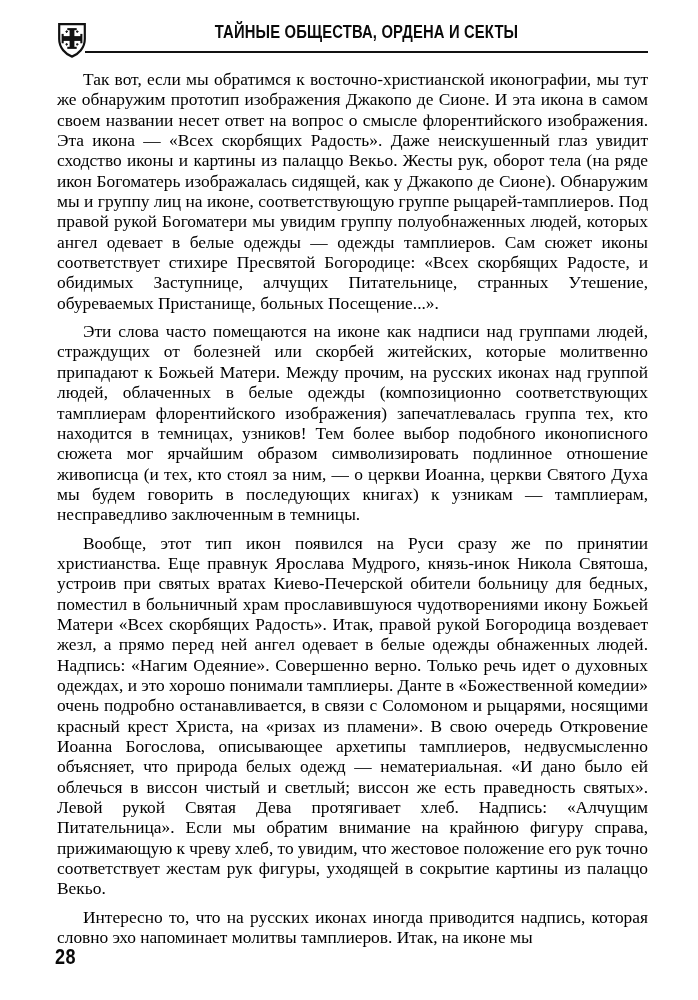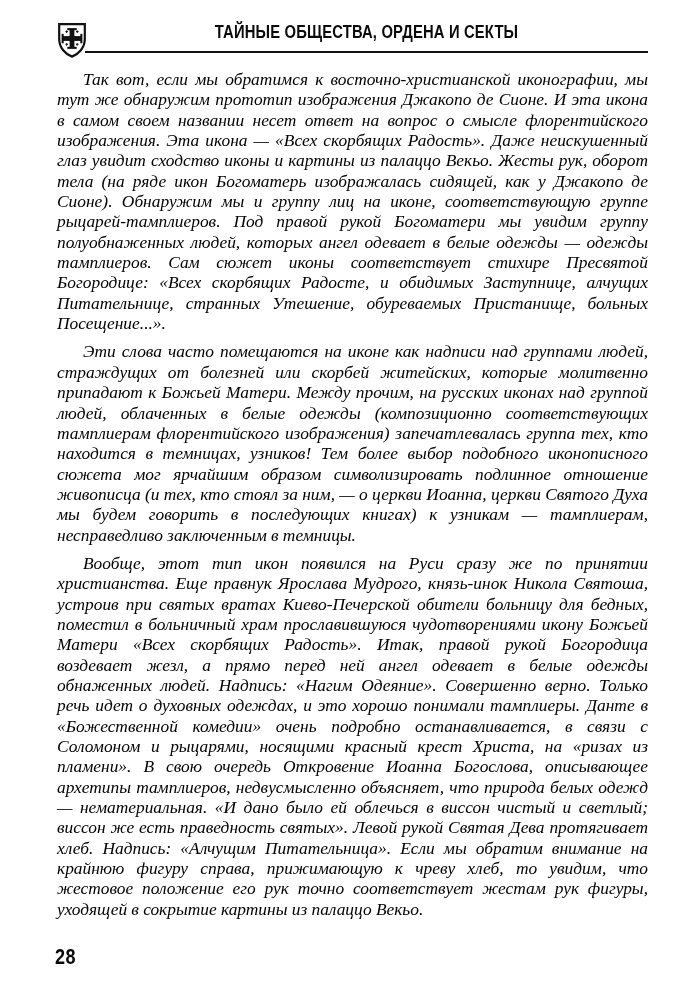--- a/index.html
+++ b/index.html
@@ -68,21 +68,20 @@
     height: 2px;
     background: #111111;
   }
 
   
   .text-column {
     position: absolute;
     left: 57px;
     top: 69px;
     width: 591px;
-    font-style: italic;
   }
 
   .para {
     margin: 0;
     text-indent: 26px;
     text-align: justify;
     font-size: 17.4px;
     line-height: 20.35px;
     word-spacing: -0.1px;
     hyphens: manual;
@@ -138,17 +137,18 @@
 
     <div class="head-title">ТАЙНЫЕ ОБЩЕСТВА, ОРДЕНА И СЕКТЫ</div>
 
     <div class="head-rule"></div>
   </div>
 
   <div class="text-column">
     <p class="para">Так вот, если мы обратимся к восточно-христианской иконографии, мы тут же обнаружим прототип изображения Джакопо де Сионе. И эта икона в самом своем названии несет ответ на вопрос о смысле флорентийского изображения. Эта икона — «Всех скорбящих Радость». Даже неискушенный глаз увидит сходство иконы и картины из палаццо Векьо. Жесты рук, оборот тела (на ряде икон Богоматерь изображалась сидящей, как у Джакопо де Сионе). Обнаружим мы и группу лиц на иконе, соответствующую группе рыцарей-тамплиеров. Под правой рукой Богоматери мы увидим группу полуобнаженных людей, которых ангел одевает в белые одежды — одежды тамплиеров. Сам сюжет иконы соответствует стихире Пресвятой Богородице: «Всех скорбящих Радосте, и обидимых Заступнице, алчущих Питательнице, странных Утешение, обуреваемых Пристанище, больных Посещение...».</p>
     <p class="para">Эти слова часто помещаются на иконе как надписи над группами людей, страждущих от болезней или скорбей житейских, которые молитвенно припадают к Божьей Матери. Между прочим, на русских иконах над группой людей, облаченных в белые одежды (композиционно соответствующих тамплиерам флорентийского изображения) запечатлевалась группа тех, кто находится в темницах, узников! Тем более выбор подобного иконописного сюжета мог ярчайшим образом символизировать подлинное отношение живописца (и тех, кто стоял за ним, — о церкви Иоанна, церкви Святого Духа мы будем говорить в последующих книгах) к узникам — тамплиерам, несправедливо заключенным в темницы.</p>
     <p class="para">Вообще, этот тип икон появился на Руси сразу же по принятии христианства. Еще правнук Ярослава Мудрого, князь-инок Никола Святоша, устроив при святых вратах Киево-Печерской обители больницу для бедных, поместил в больничный храм прославившуюся чудотворениями икону Божьей Матери «Всех скорбящих Радость». Итак, правой рукой Богородица воздевает жезл, а прямо перед ней ангел одевает в белые одежды обнаженных людей. Надпись: «Нагим Одеяние». Совершенно верно. Только речь идет о духовных одеждах, и это хорошо понимали тамплиеры. Данте в «Божественной комедии» очень подробно останавливается, в связи с Соломоном и рыцарями, носящими красный крест Христа, на «ризах из пламени». В свою очередь Откровение Иоанна Богослова, описывающее архетипы тамплиеров, недвусмысленно объясняет, что природа белых одежд — нематериальная. «И дано было ей облечься в виссон чистый и светлый; виссон же есть праведность святых». Левой рукой Святая Дева протягивает хлеб. Надпись: «Алчущим Питательница». Если мы обратим внимание на крайнюю фигуру справа, прижимающую к чреву хлеб, то увидим, что жестовое положение его рук точно соответствует жестам рук фигуры, уходящей в сокрытие картины из палаццо Векьо.</p>
+    <p class="para">Интересно то, что на русских иконах иногда приводится надпись, которая словно эхо напоминает молитвы тамплиеров. Итак, на иконе мы</p>
   </div>
 
   <div class="folio">28</div>
 
 </div>
 
 </body></html>

